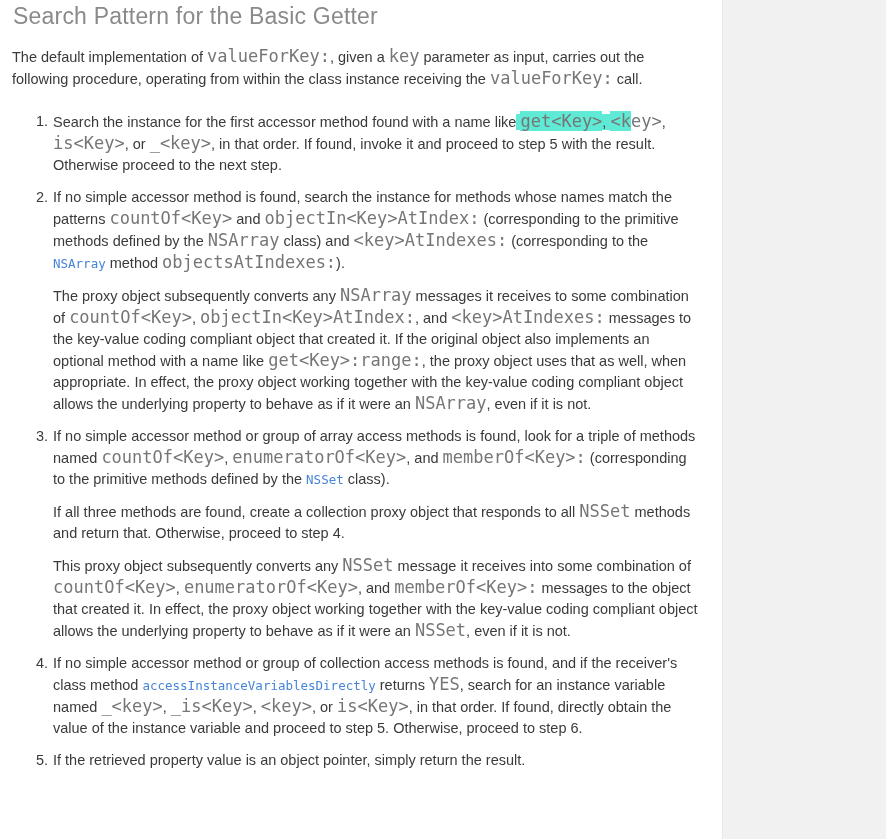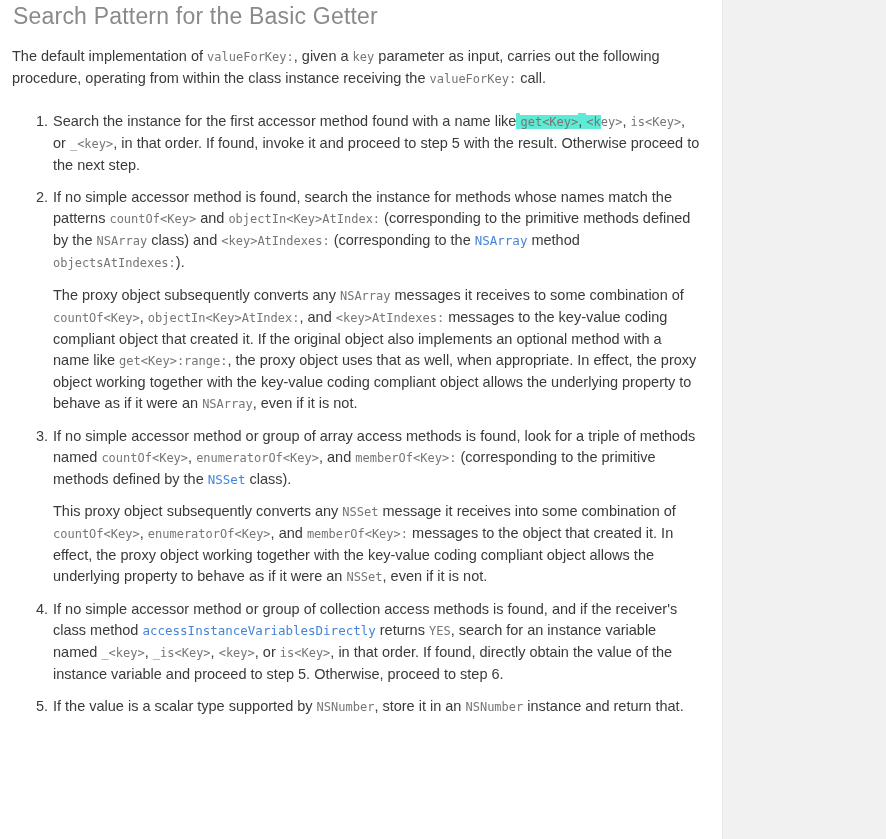--- a/index.html
+++ b/index.html
@@ -38,21 +38,21 @@
     color: #3a3a3a;
   }
   .intro { margin: 16px 0 0 0; max-width: 688px; }
   .procedure-list { margin: 21px 0 0 24px; padding: 0; max-width: 664px; }
   .list-item { position: relative; padding-left: 17px; list-style: none; }
   .item-number { position: absolute; left: 0; top: 0; }
   .para { margin: 0 0 11px 0; }
   .para:last-child { margin-bottom: 11px; }
   .code {
     font-family: "DejaVu Sans Mono", "Liberation Mono", monospace;
-    font-size: 12px;
+    font-size: 17px;
     color: #767676;
   }
   a.api-link {
     font-family: "DejaVu Sans Mono", "Liberation Mono", monospace;
     font-size: 12.5px;
     color: #4584d8;
     text-decoration: none;
     cursor: pointer;
   }
   .sel { background: #5eead4; }
@@ -70,26 +70,27 @@
           <p class="para"><span>Search the instance for the first accessor method found with a name like</span><span class="sel"> </span><span class="code sel">get&lt;Key&gt;</span><span class="sel">, </span><span class="code sel">&lt;k</span><span class="code">ey&gt;</span><span>, </span><span class="code">is&lt;Key&gt;</span><span>, or </span><span class="code">_&lt;key&gt;</span><span>, in that order. If found, invoke it and proceed to step 5 with the result. Otherwise proceed to the next step.</span></p>
         </li>
         <li class="list-item">
           <span class="item-number">2.</span>
           <p class="para"><span>If no simple accessor method is found, search the instance for methods whose names match the patterns </span><span class="code">countOf&lt;Key&gt;</span><span> and </span><span class="code">objectIn&lt;Key&gt;AtIndex:</span><span> (corresponding to the primitive methods defined by the </span><span class="code">NSArray</span><span> class) and </span><span class="code">&lt;key&gt;AtIndexes:</span><span> (corresponding to the </span><a class="api-link" href="#">NSArray</a><span> method </span><span class="code">objectsAtIndexes:</span><span>).</span></p>
           <p class="para"><span>The proxy object subsequently converts any </span><span class="code">NSArray</span><span> messages it receives to some combination of </span><span class="code">countOf&lt;Key&gt;</span><span>, </span><span class="code">objectIn&lt;Key&gt;AtIndex:</span><span>, and </span><span class="code">&lt;key&gt;AtIndexes:</span><span> messages to the key-value coding compliant object that created it. If the original object also implements an optional method with a name like </span><span class="code">get&lt;Key&gt;:range:</span><span>, the proxy object uses that as well, when appropriate. In effect, the proxy object working together with the key-value coding compliant object allows the underlying property to behave as if it were an </span><span class="code">NSArray</span><span>, even if it is not.</span></p>
         </li>
         <li class="list-item">
           <span class="item-number">3.</span>
           <p class="para"><span>If no simple accessor method or group of array access methods is found, look for a triple of methods named </span><span class="code">countOf&lt;Key&gt;</span><span>, </span><span class="code">enumeratorOf&lt;Key&gt;</span><span>, and </span><span class="code">memberOf&lt;Key&gt;:</span><span> (corresponding to the primitive methods defined by the </span><a class="api-link" href="#">NSSet</a><span> class).</span></p>
+          <p class="para"><span>If all three methods are found, create a collection proxy object that responds to all </span><span class="code">NSSet</span><span> methods and return that. Otherwise, proceed to step 4.</span></p>
           <p class="para"><span>This proxy object subsequently converts any </span><span class="code">NSSet</span><span> message it receives into some combination of </span><span class="code">countOf&lt;Key&gt;</span><span>, </span><span class="code">enumeratorOf&lt;Key&gt;</span><span>, and </span><span class="code">memberOf&lt;Key&gt;:</span><span> messages to the object that created it. In effect, the proxy object working together with the key-value coding compliant object allows the underlying property to behave as if it were an </span><span class="code">NSSet</span><span>, even if it is not.</span></p>
         </li>
         <li class="list-item">
           <span class="item-number">4.</span>
           <p class="para"><span>If no simple accessor method or group of collection access methods is found, and if the receiver's class method </span><a class="api-link" href="#">accessInstanceVariablesDirectly</a><span> returns </span><span class="code">YES</span><span>, search for an instance variable named </span><span class="code">_&lt;key&gt;</span><span>, </span><span class="code">_is&lt;Key&gt;</span><span>, </span><span class="code">&lt;key&gt;</span><span>, or </span><span class="code">is&lt;Key&gt;</span><span>, in that order. If found, directly obtain the value of the instance variable and proceed to step 5. Otherwise, proceed to step 6.</span></p>
         </li>
         <li class="list-item">
           <span class="item-number">5.</span>
-          <p class="para"><span>If the value is a scalar type supported by </span><span class="code">NSNumber</span><span>, store it in an </span><span class="code">NSNumber</span><span> instance and return that.</span></p>
+          <p class="para"><span>If the retrieved property value is an object pointer, simply return the result.</span></p>
         </li>
       </ol>
   </div>
   <div class="right-gutter"></div>
 </div>
 
 </body></html>

